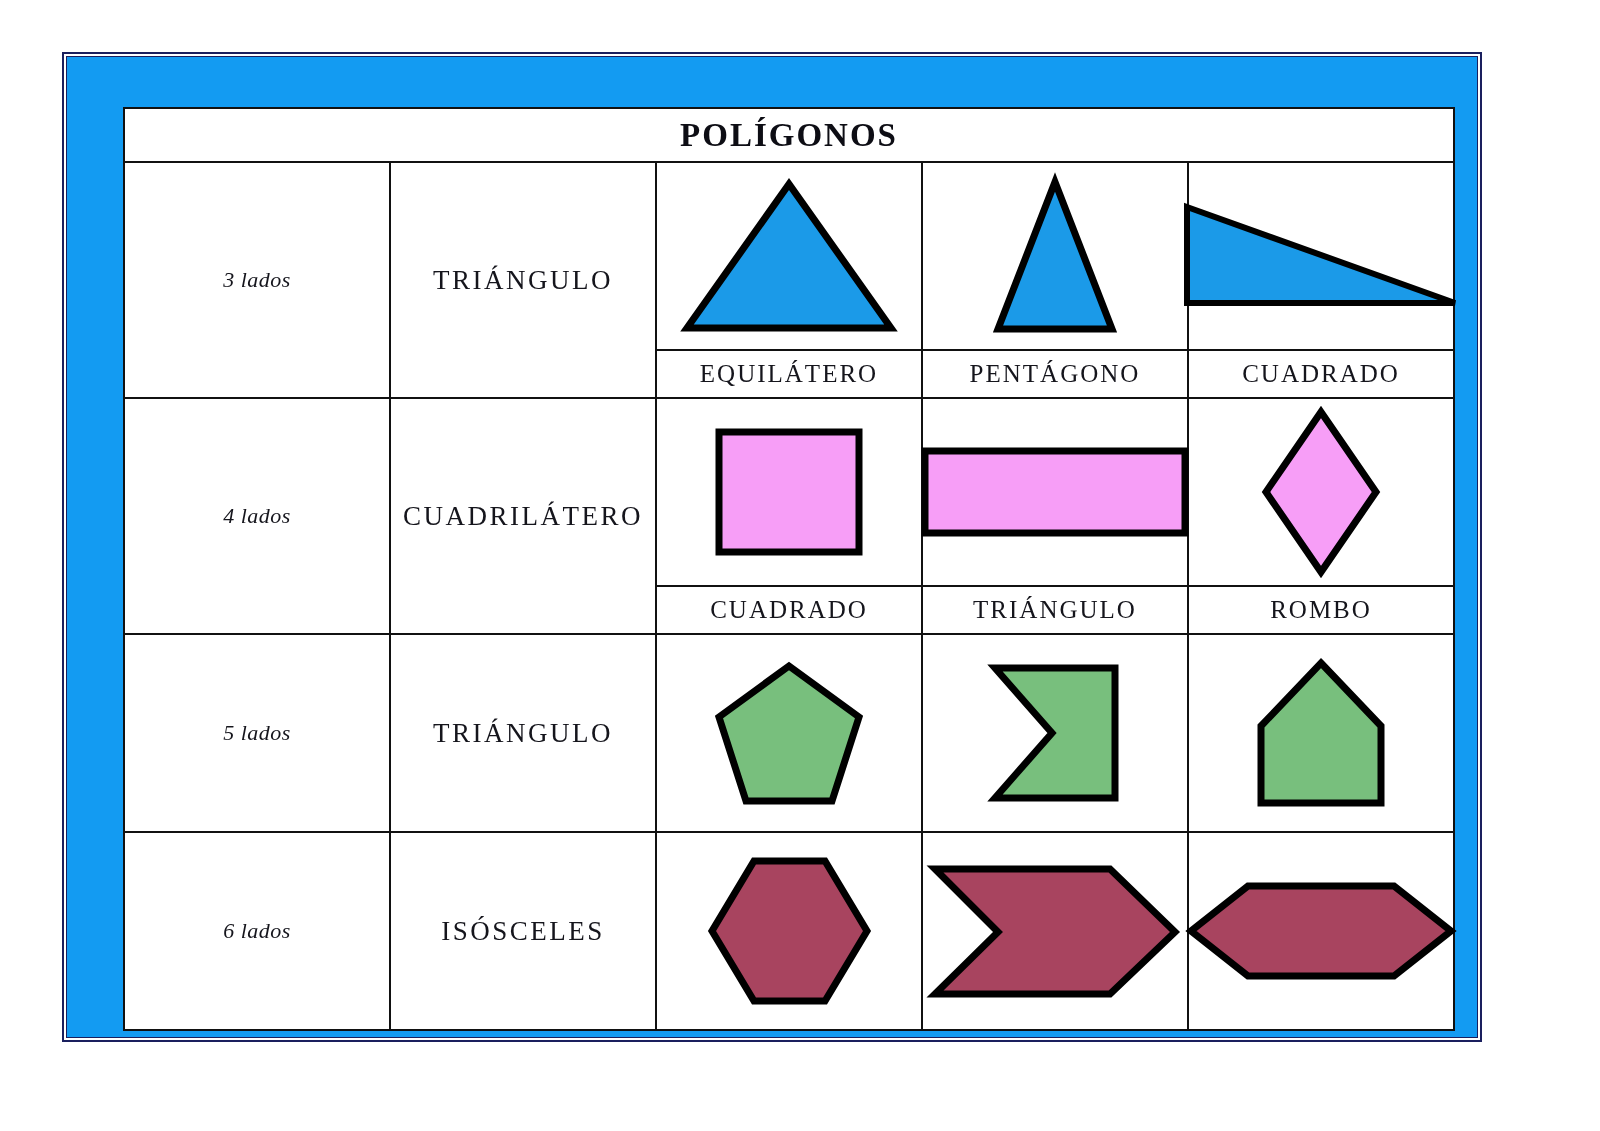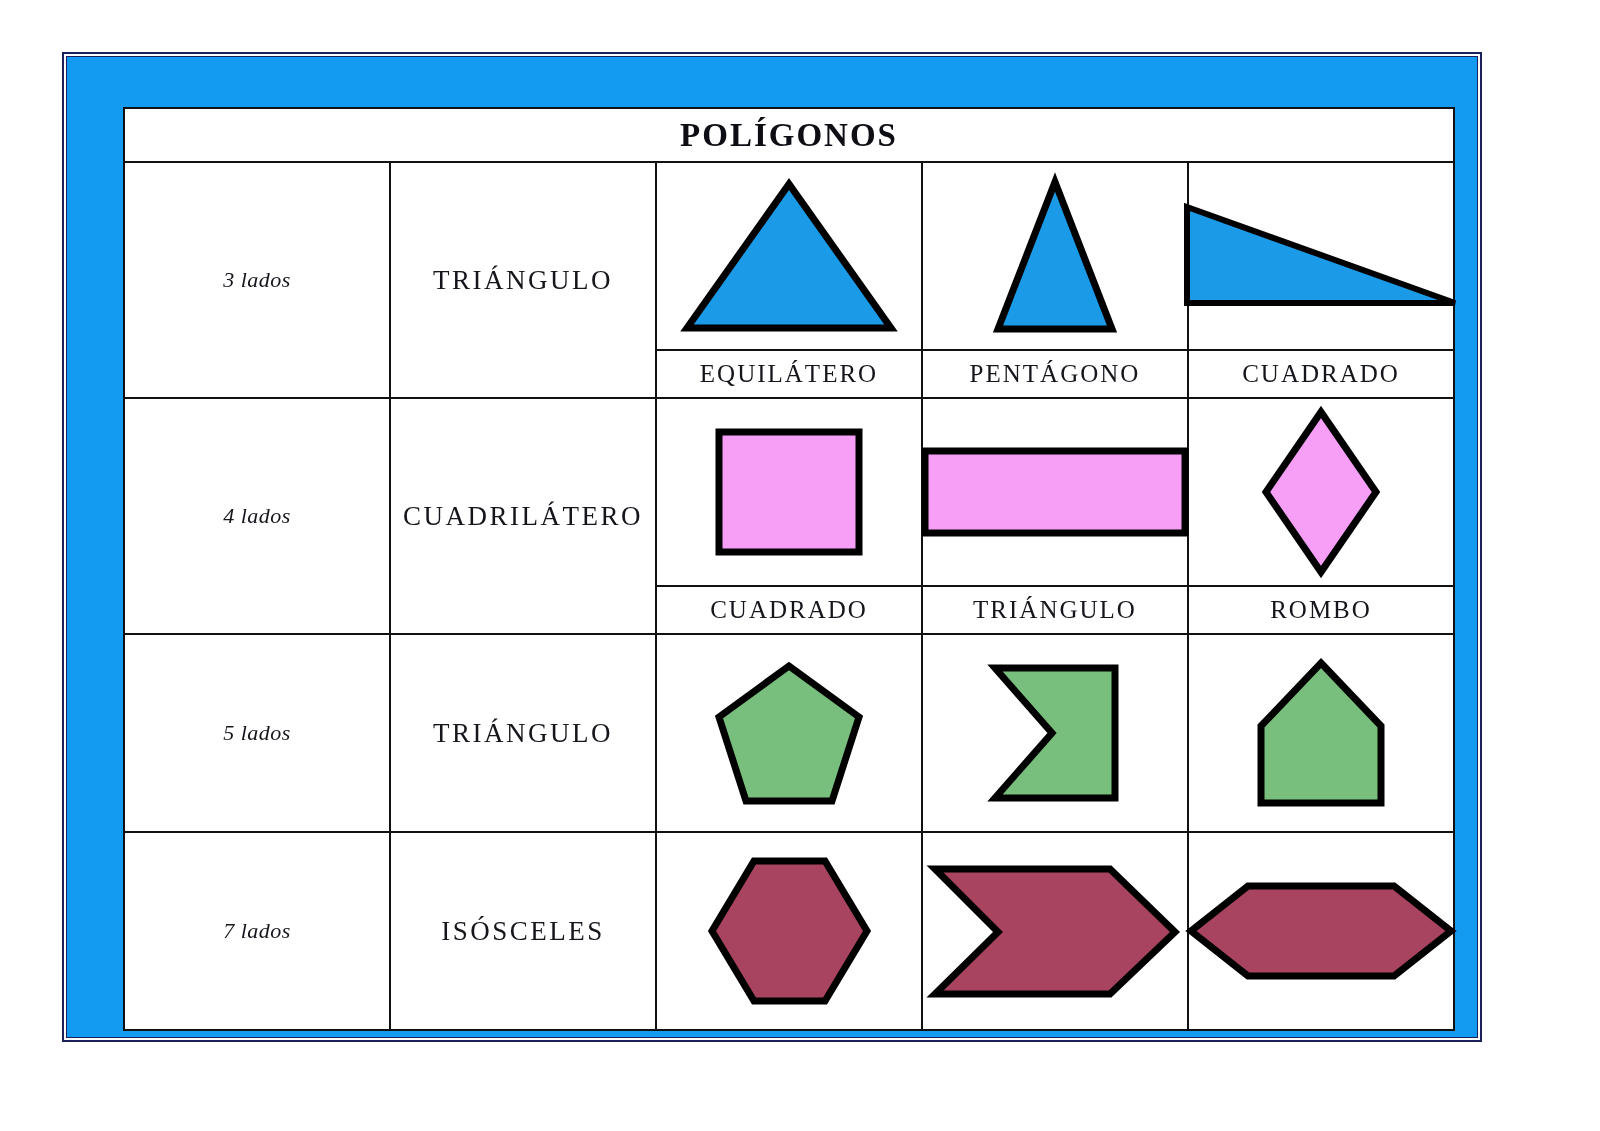--- a/index.html
+++ b/index.html
@@ -237,21 +237,21 @@
             <div class="shape-holder">
               <svg width="130" height="150" viewBox="0 0 130 150">
                 <polygon points="65,5 125,68 125,145 5,145 5,68" fill="#78bf7d" stroke="#000000" stroke-width="7" stroke-linejoin="miter"></polygon>
               </svg>
             </div>
           </td>
         </tr>
 
         <tr>
           <td class="sides-cell">
-            <span class="sides-text">7 lados</span>
+            <span class="sides-text">6 lados</span>
           </td>
           <td class="name-cell">
             <span class="name-text">ISÓSCELES</span>
           </td>
 
           <td class="shape-cell tall">
             <div class="shape-holder">
               <svg width="165" height="150" viewBox="0 0 165 150">
                 <polygon points="47,5 118,5 160,75 118,145 47,145 5,75" fill="#a8445f" stroke="#000000" stroke-width="7" stroke-linejoin="miter"></polygon>
               </svg>

